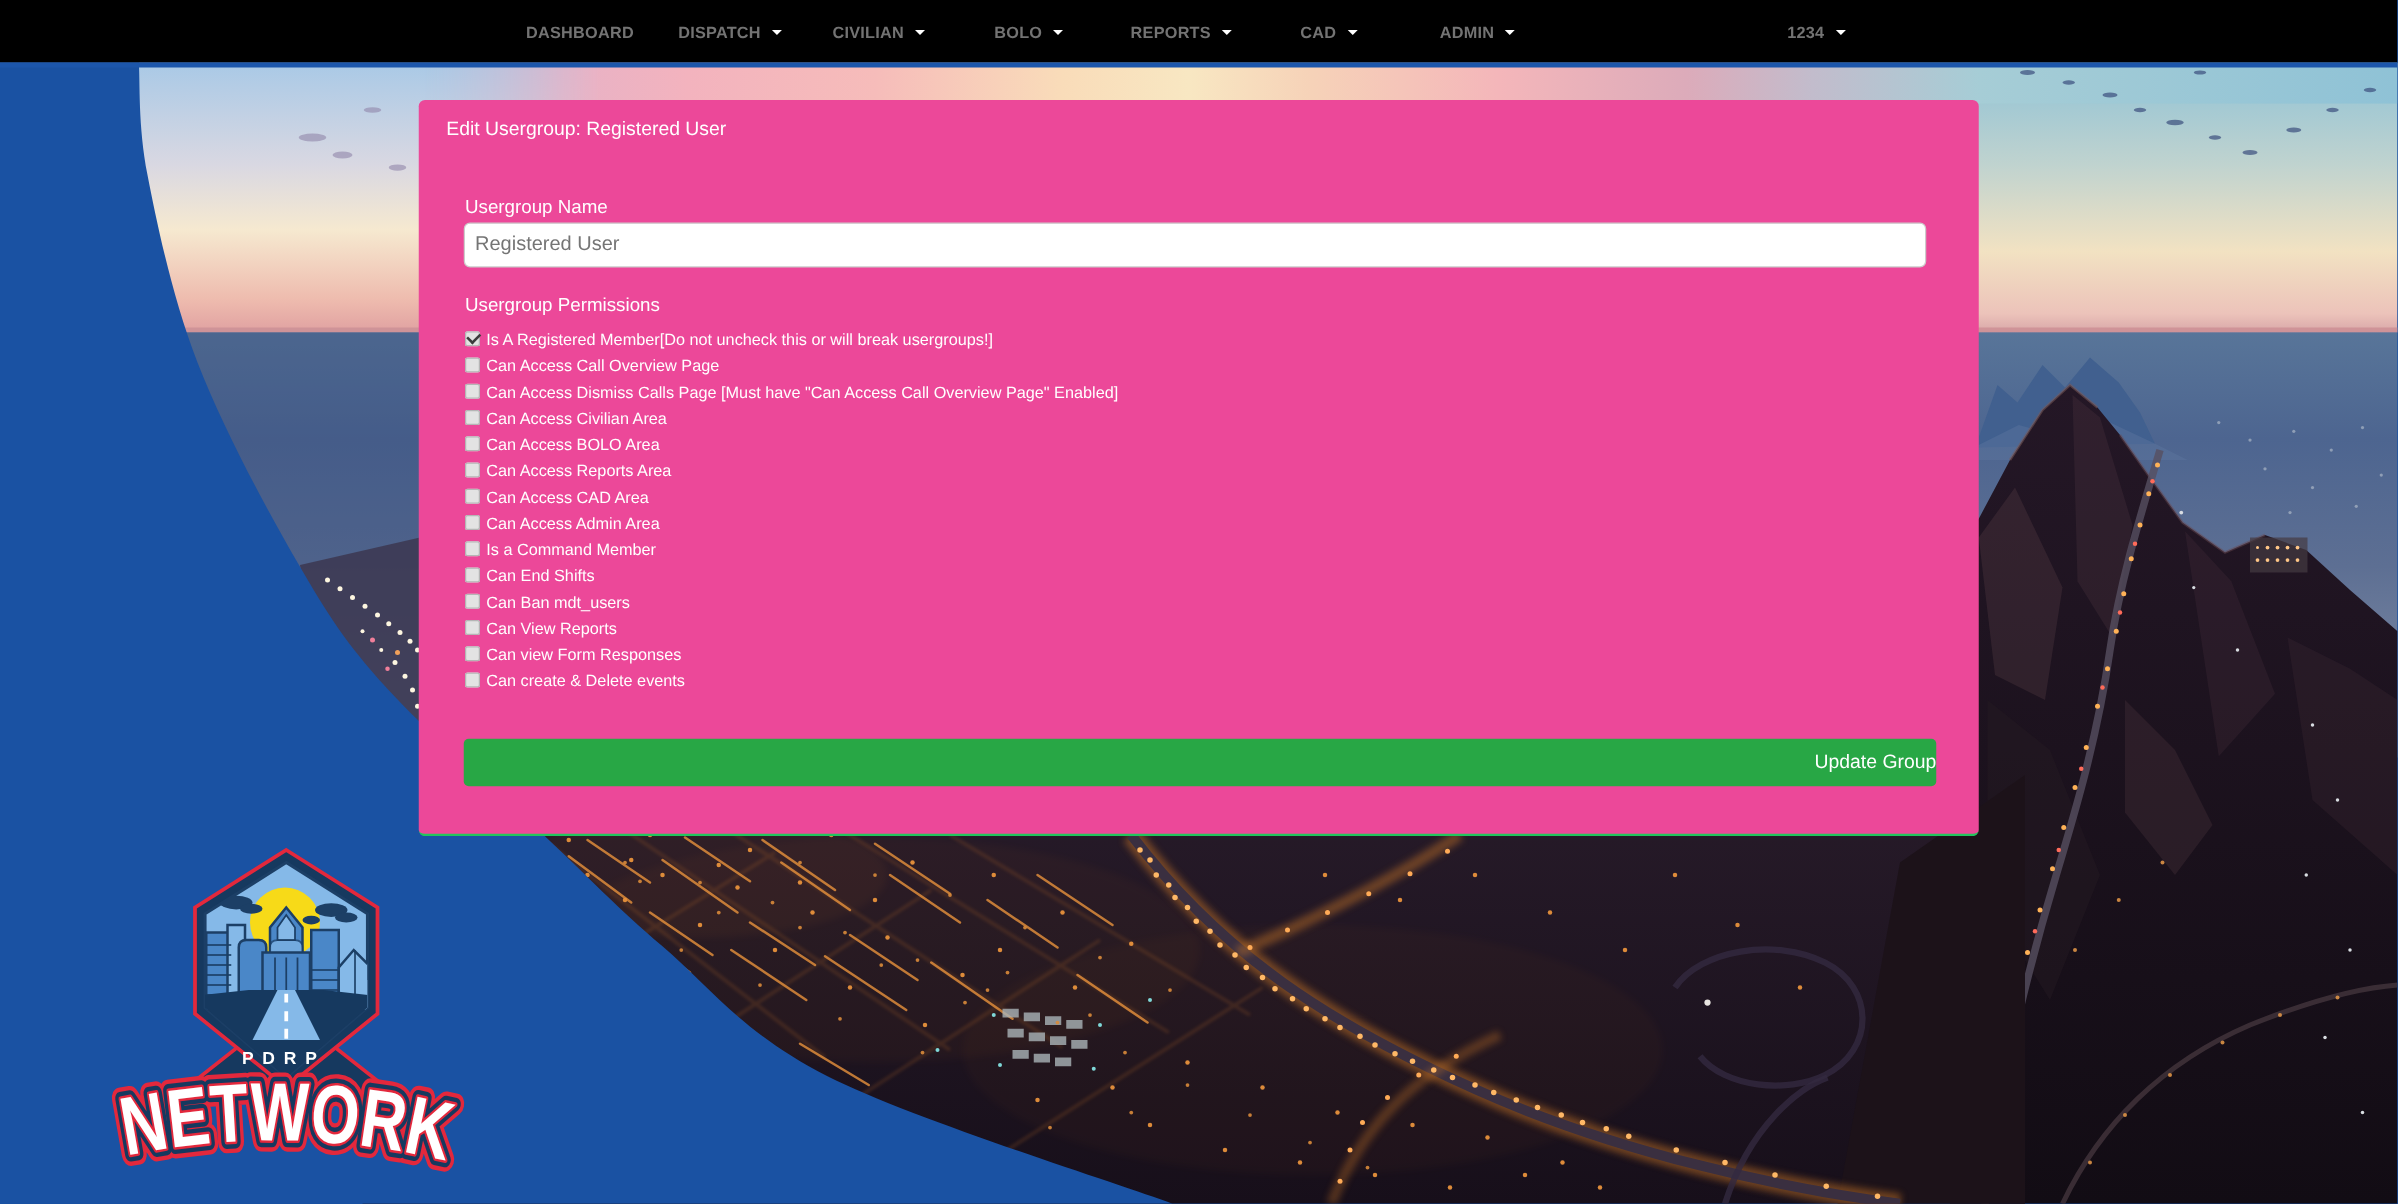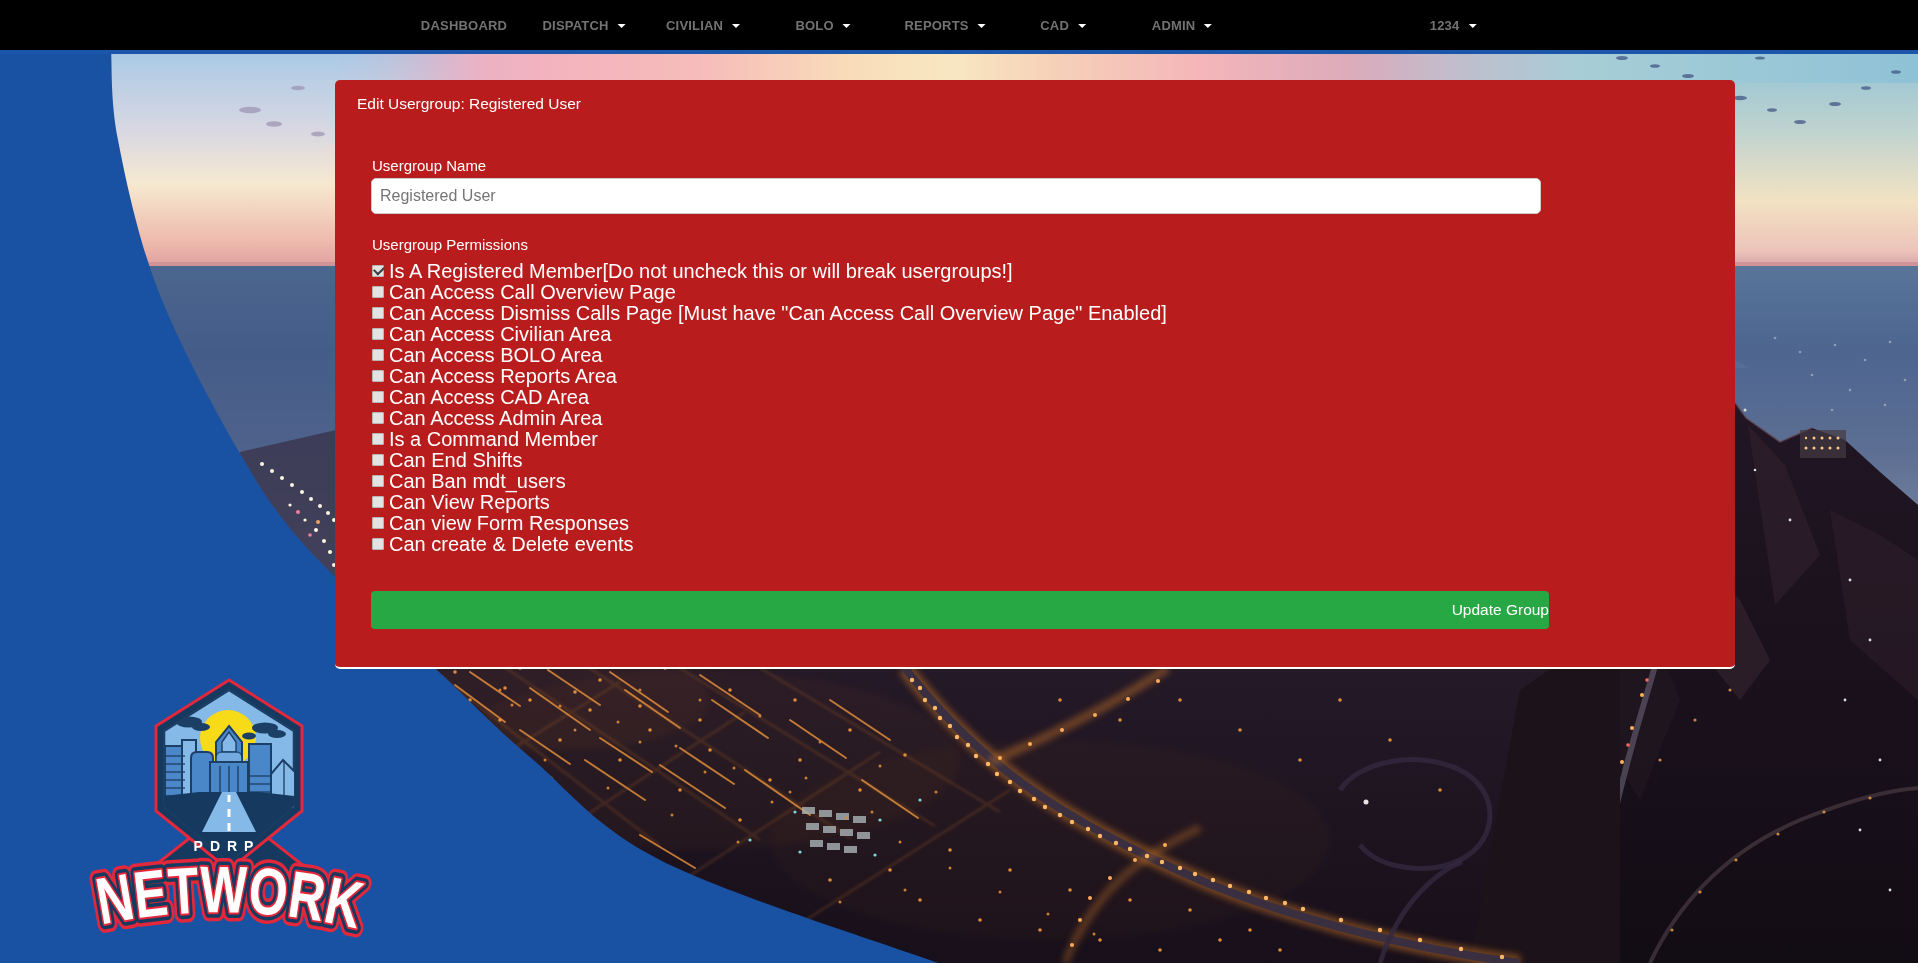--- a/index.html
+++ b/index.html
@@ -8,28 +8,28 @@
   #bg{position:absolute;left:0;top:0;}
   
   .nav{position:absolute;left:0;top:0;width:1918px;height:50px;background:#000;z-index:5;}
   .navline{position:absolute;left:0;top:50px;width:1918px;height:4px;background:#1c56ab;z-index:5;}
   .nav a{position:absolute;top:0;height:50px;line-height:51px;transform:translateX(-50%);
          color:#737373;font-weight:bold;font-size:13px;letter-spacing:0.2px;white-space:nowrap;text-decoration:none;}
   .caret{display:inline-block;width:0;height:0;border-left:4px solid transparent;
          border-right:4px solid transparent;border-top:4.5px solid #fff;margin-left:5px;
          vertical-align:2px;}
   
-  .card{position:absolute;left:335px;top:80px;width:1400px;height:587px;background:#b91c1c;
-        border-radius:5px;border-bottom:2px solid #ffffff;z-index:4;color:#fff;}
+  .card{position:absolute;left:335px;top:80px;width:1248px;height:587px;background:#ec4899;
+        border-radius:5px;border-bottom:2px solid #22c55e;z-index:4;color:#fff;}
   .lbl{position:absolute;left:37px;font-size:15px;}
   .inp{position:absolute;left:36px;top:98px;width:1152px;height:34px;background:#fff;
        border:1px solid #ccc;border-radius:5px;padding:0 8px;font-size:16px;color:#757575;
        font-family:"Liberation Sans", sans-serif; line-height:34px;}
   .rows{position:absolute;left:37px;top:181px;}
-  .row{height:21px;line-height:21px;font-size:20px;white-space:nowrap;position:relative;padding-left:17px;}
+  .row{height:21px;line-height:21px;font-size:13px;white-space:nowrap;position:relative;padding-left:17px;}
   .cb{position:absolute;left:0;top:4px;width:12px;height:12px;background:#e3e3e3;
       border-radius:2px;box-shadow:inset 0 0 0 1px #b5b5b5;}
   .cb.ck:after{content:'';position:absolute;left:2px;top:1px;width:8px;height:5px;
       border-left:2px solid #3c3c3c;border-bottom:2px solid #3c3c3c;transform:rotate(-45deg);}
   .btn{position:absolute;left:36px;top:511px;width:1178px;height:38px;background:#28a745;
        border-radius:4px;color:#fff;font-size:15.5px;text-align:right;line-height:38px;}
 </style>
 </head>
 <body>
 <svg id="bg" width="1918" height="963" viewBox="0 0 1918 963" xmlns="http://www.w3.org/2000/svg">

